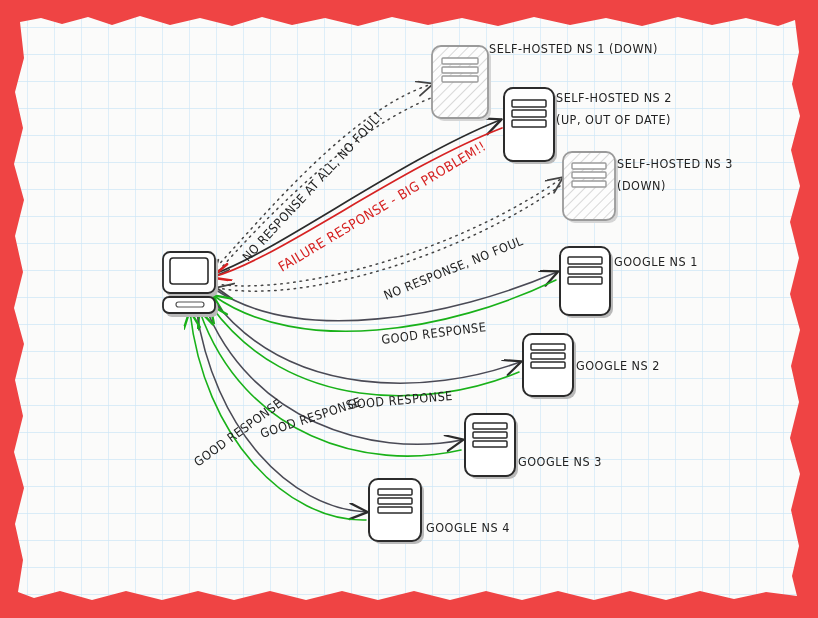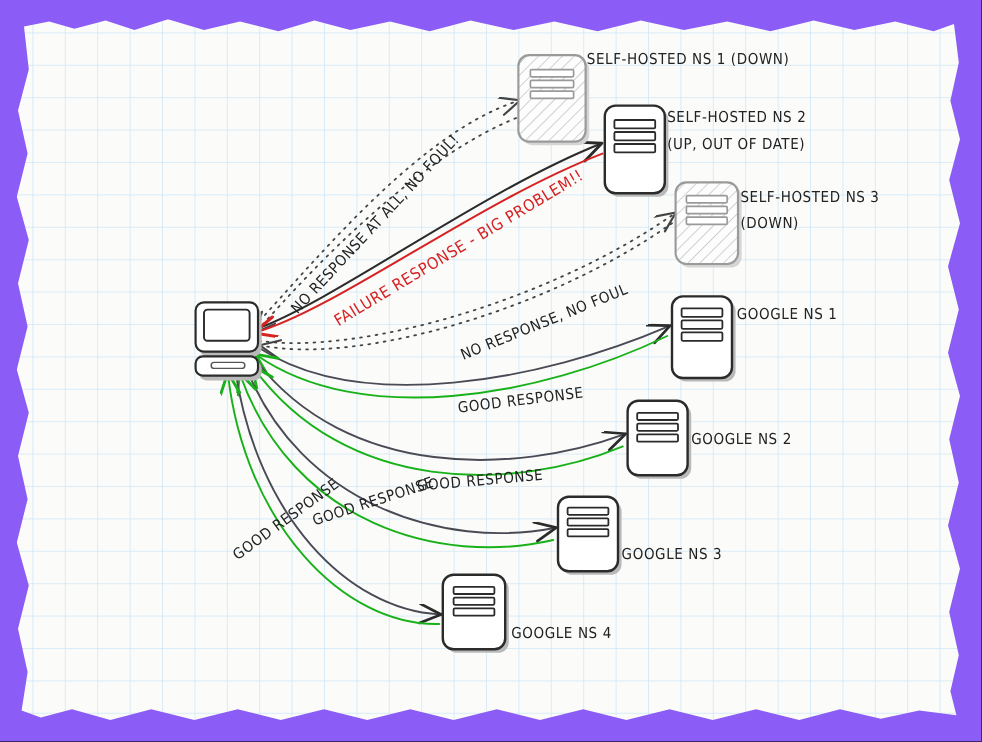--- a/index.html
+++ b/index.html
@@ -1,18 +1,18 @@
 <!DOCTYPE html>
 <html><head>
 <meta charset="utf-8">
 <style>
   html,body{margin:0;padding:0;background:#000;}
   body{width:818px;height:618px;overflow:hidden;
        font-family:"DejaVu Sans",sans-serif;}
-  #stage{position:relative;width:818px;height:618px;background:#8b5cf6;}
+  #stage{position:relative;width:818px;height:618px;background:#ef4444;}
   #paper-svg{position:absolute;left:0;top:0;width:818px;height:618px;}
   .hand{font-family:"DejaVu Sans",sans-serif;font-weight:400;
         letter-spacing:.5px;fill:#222;}
 </style>
 </head>
 <body>
 
 <div id="stage">
 <svg id="paper-svg" viewBox="0 0 818 618" xmlns="http://www.w3.org/2000/svg">
   <defs>

